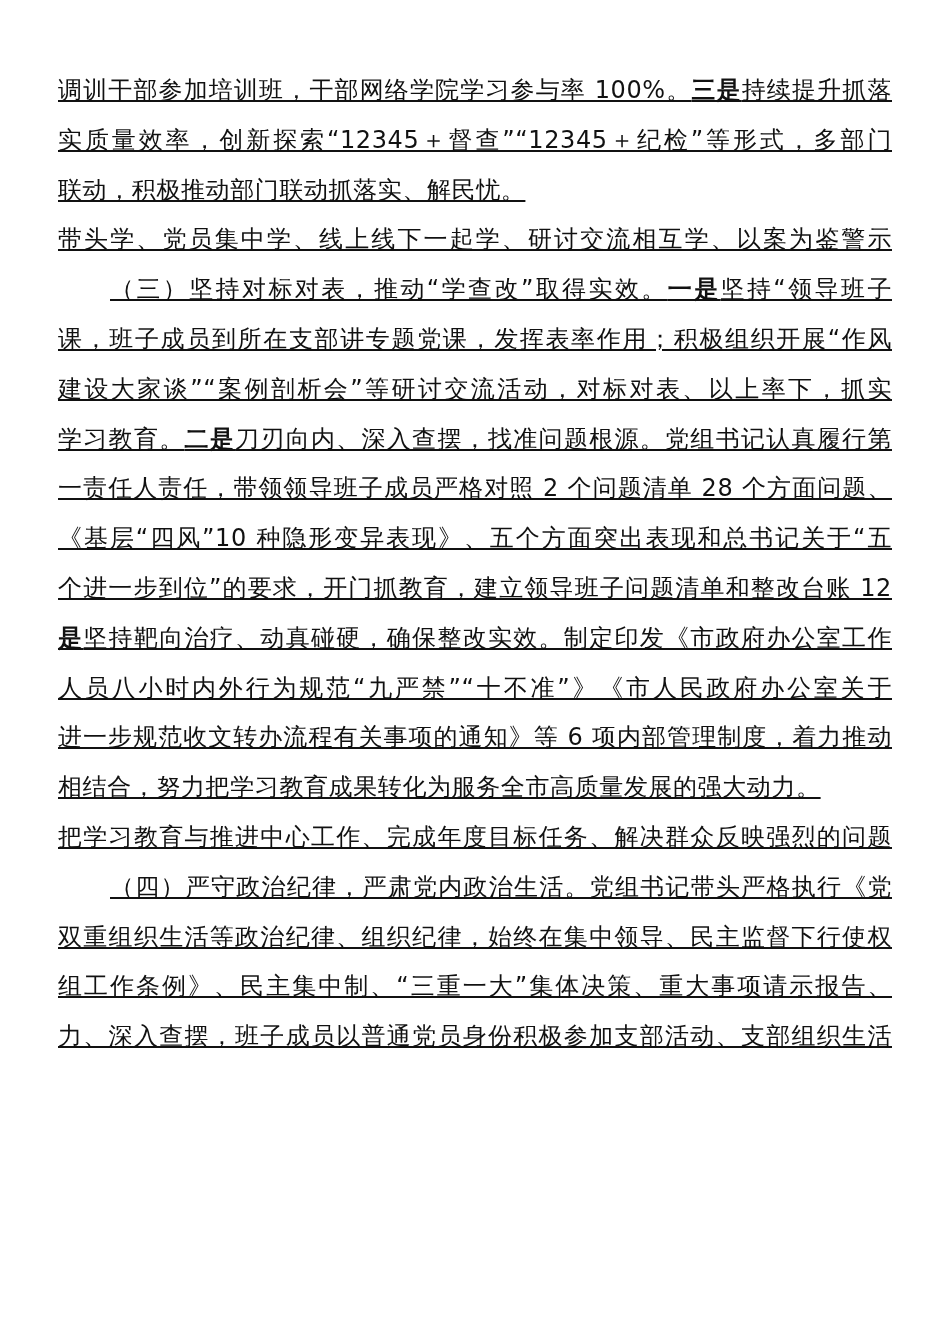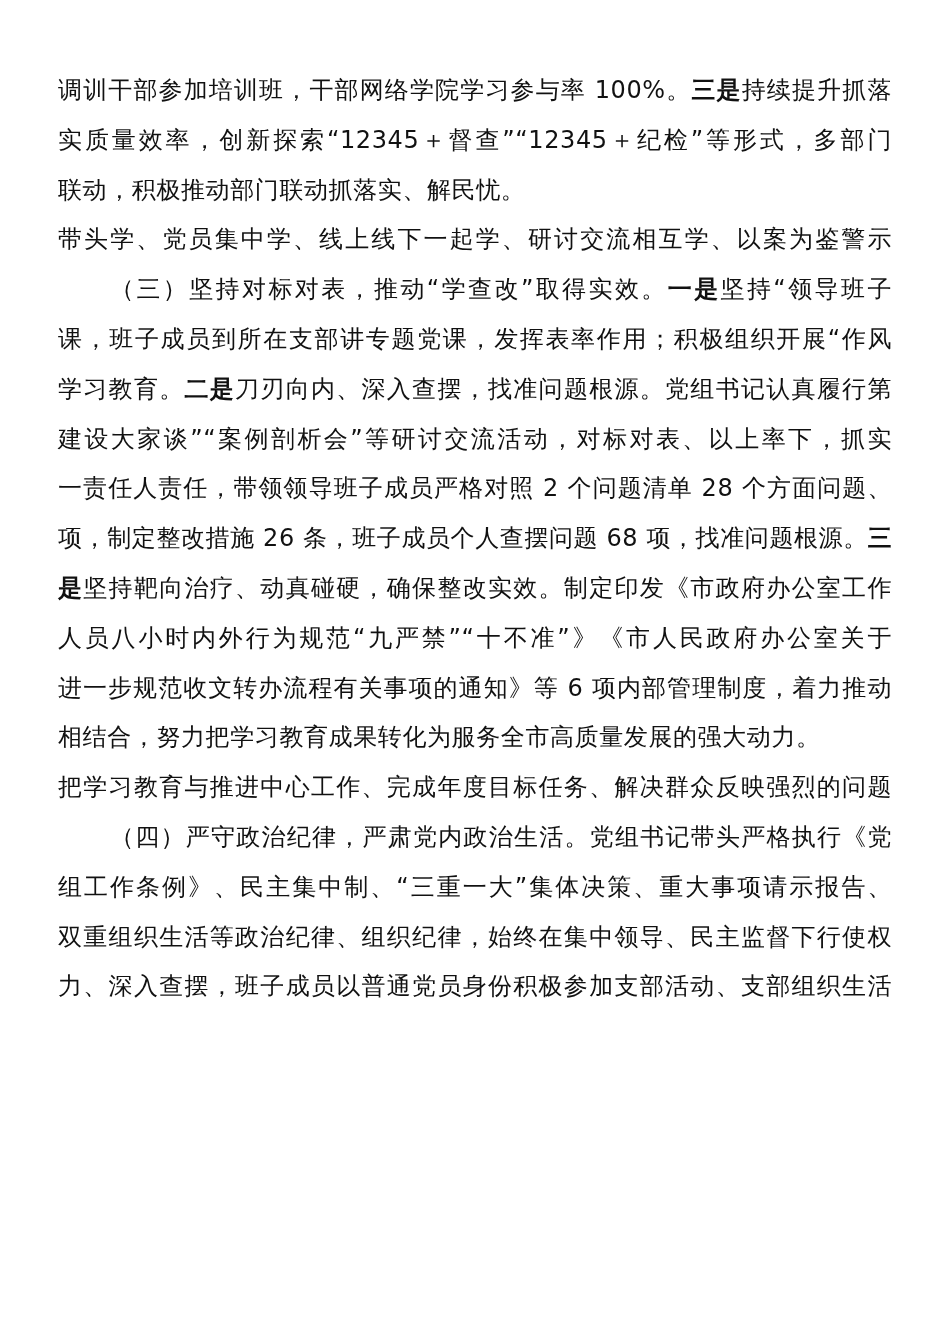--- a/index.html
+++ b/index.html
@@ -6,47 +6,49 @@
   body { width: 950px; height: 1344px; position: relative; overflow: hidden; }
   .page {
     position: absolute; left: 58px; top: 66px; width: 834px;
     font-family: "DejaVu Sans", "Liberation Sans", sans-serif;
     font-size: 24px; color: #111111;
   }
   .line {
     height: 49.8px; line-height: 49.8px;
     white-space: nowrap; text-align: justify; text-align-last: justify;
     letter-spacing: 0.6px;
+    text-decoration: underline;
   }
   .line.last { text-align-last: left; }
   .line.indent { padding-left: 52px; }
   b { font-weight: bold; }
 </style>
 </head>
 <body>
 
 <div class="page" id="page">
     <div>
       <div class="line"><span>调训干部参加培训班，干部网络学院学习参与率 100%。</span><b>三是</b><span>持续提升抓落</span></div>
       <div class="line"><span>实质量效率，创新探索“12345＋督查”“12345＋纪检”等形式，多部门</span></div>
       <div class="line last"><span>联动，积极推动部门联动抓落实、解民忧。</span></div>
     </div>
     <div>
       <div class="line"><span>带头学、党员集中学、线上线下一起学、研讨交流相互学、以案为鉴警示</span></div>
       <div class="line indent"><span>（三）坚持对标对表，推动“学查改”取得实效。</span><b>一是</b><span>坚持“领导班子</span></div>
       <div class="line"><span>课，班子成员到所在支部讲专题党课，发挥表率作用；积极组织开展“作风</span></div>
+      <div class="line"><span>建设大家谈”“案例剖析会”等研讨交流活动，对标对表、以上率下，抓实</span></div>
       <div class="line"><span>学习教育。</span><b>二是</b><span>刀刃向内、深入查摆，找准问题根源。党组书记认真履行第</span></div>
-      <div class="line"><span>建设大家谈”“案例剖析会”等研讨交流活动，对标对表、以上率下，抓实</span></div>
       <div class="line"><span>一责任人责任，带领领导班子成员严格对照 2 个问题清单 28 个方面问题、</span></div>
-      <div class="line"><span>项，制定整改措施 26 条，班子成员个人查摆问题 68 项，找准问题根源。</span><b>三</b></div>
+      <div class="line"><span>《基层“四风”10 种隐形变异表现》、五个方面突出表现和总书记关于“五</span></div>
+      <div class="line"><span>个进一步到位”的要求，开门抓教育，建立领导班子问题清单和整改台账 12</span></div>
       <div class="line"><b>是</b><span>坚持靶向治疗、动真碰硬，确保整改实效。制定印发《市政府办公室工作</span></div>
       <div class="line"><span>人员八小时内外行为规范“九严禁”“十不准”》《市人民政府办公室关于</span></div>
       <div class="line"><span>进一步规范收文转办流程有关事项的通知》等 6 项内部管理制度，着力推动</span></div>
       <div class="line last"><span>相结合，努力把学习教育成果转化为服务全市高质量发展的强大动力。</span></div>
       <div class="line"><span>把学习教育与推进中心工作、完成年度目标任务、解决群众反映强烈的问题</span></div>
     </div>
     <div>
       <div class="line indent"><span>（四）严守政治纪律，严肃党内政治生活。党组书记带头严格执行《党</span></div>
+      <div class="line"><span>双重组织生活等政治纪律、组织纪律，始终在集中领导、民主监督下行使权</span></div>
       <div class="line"><span>组工作条例》、民主集中制、“三重一大”集体决策、重大事项请示报告、</span></div>
-      <div class="line"><span>双重组织生活等政治纪律、组织纪律，始终在集中领导、民主监督下行使权</span></div>
       <div class="line"><span>力、深入查摆，班子成员以普通党员身份积极参加支部活动、支部组织生活</span></div>
     </div>
   </div>
 
 </body></html>

